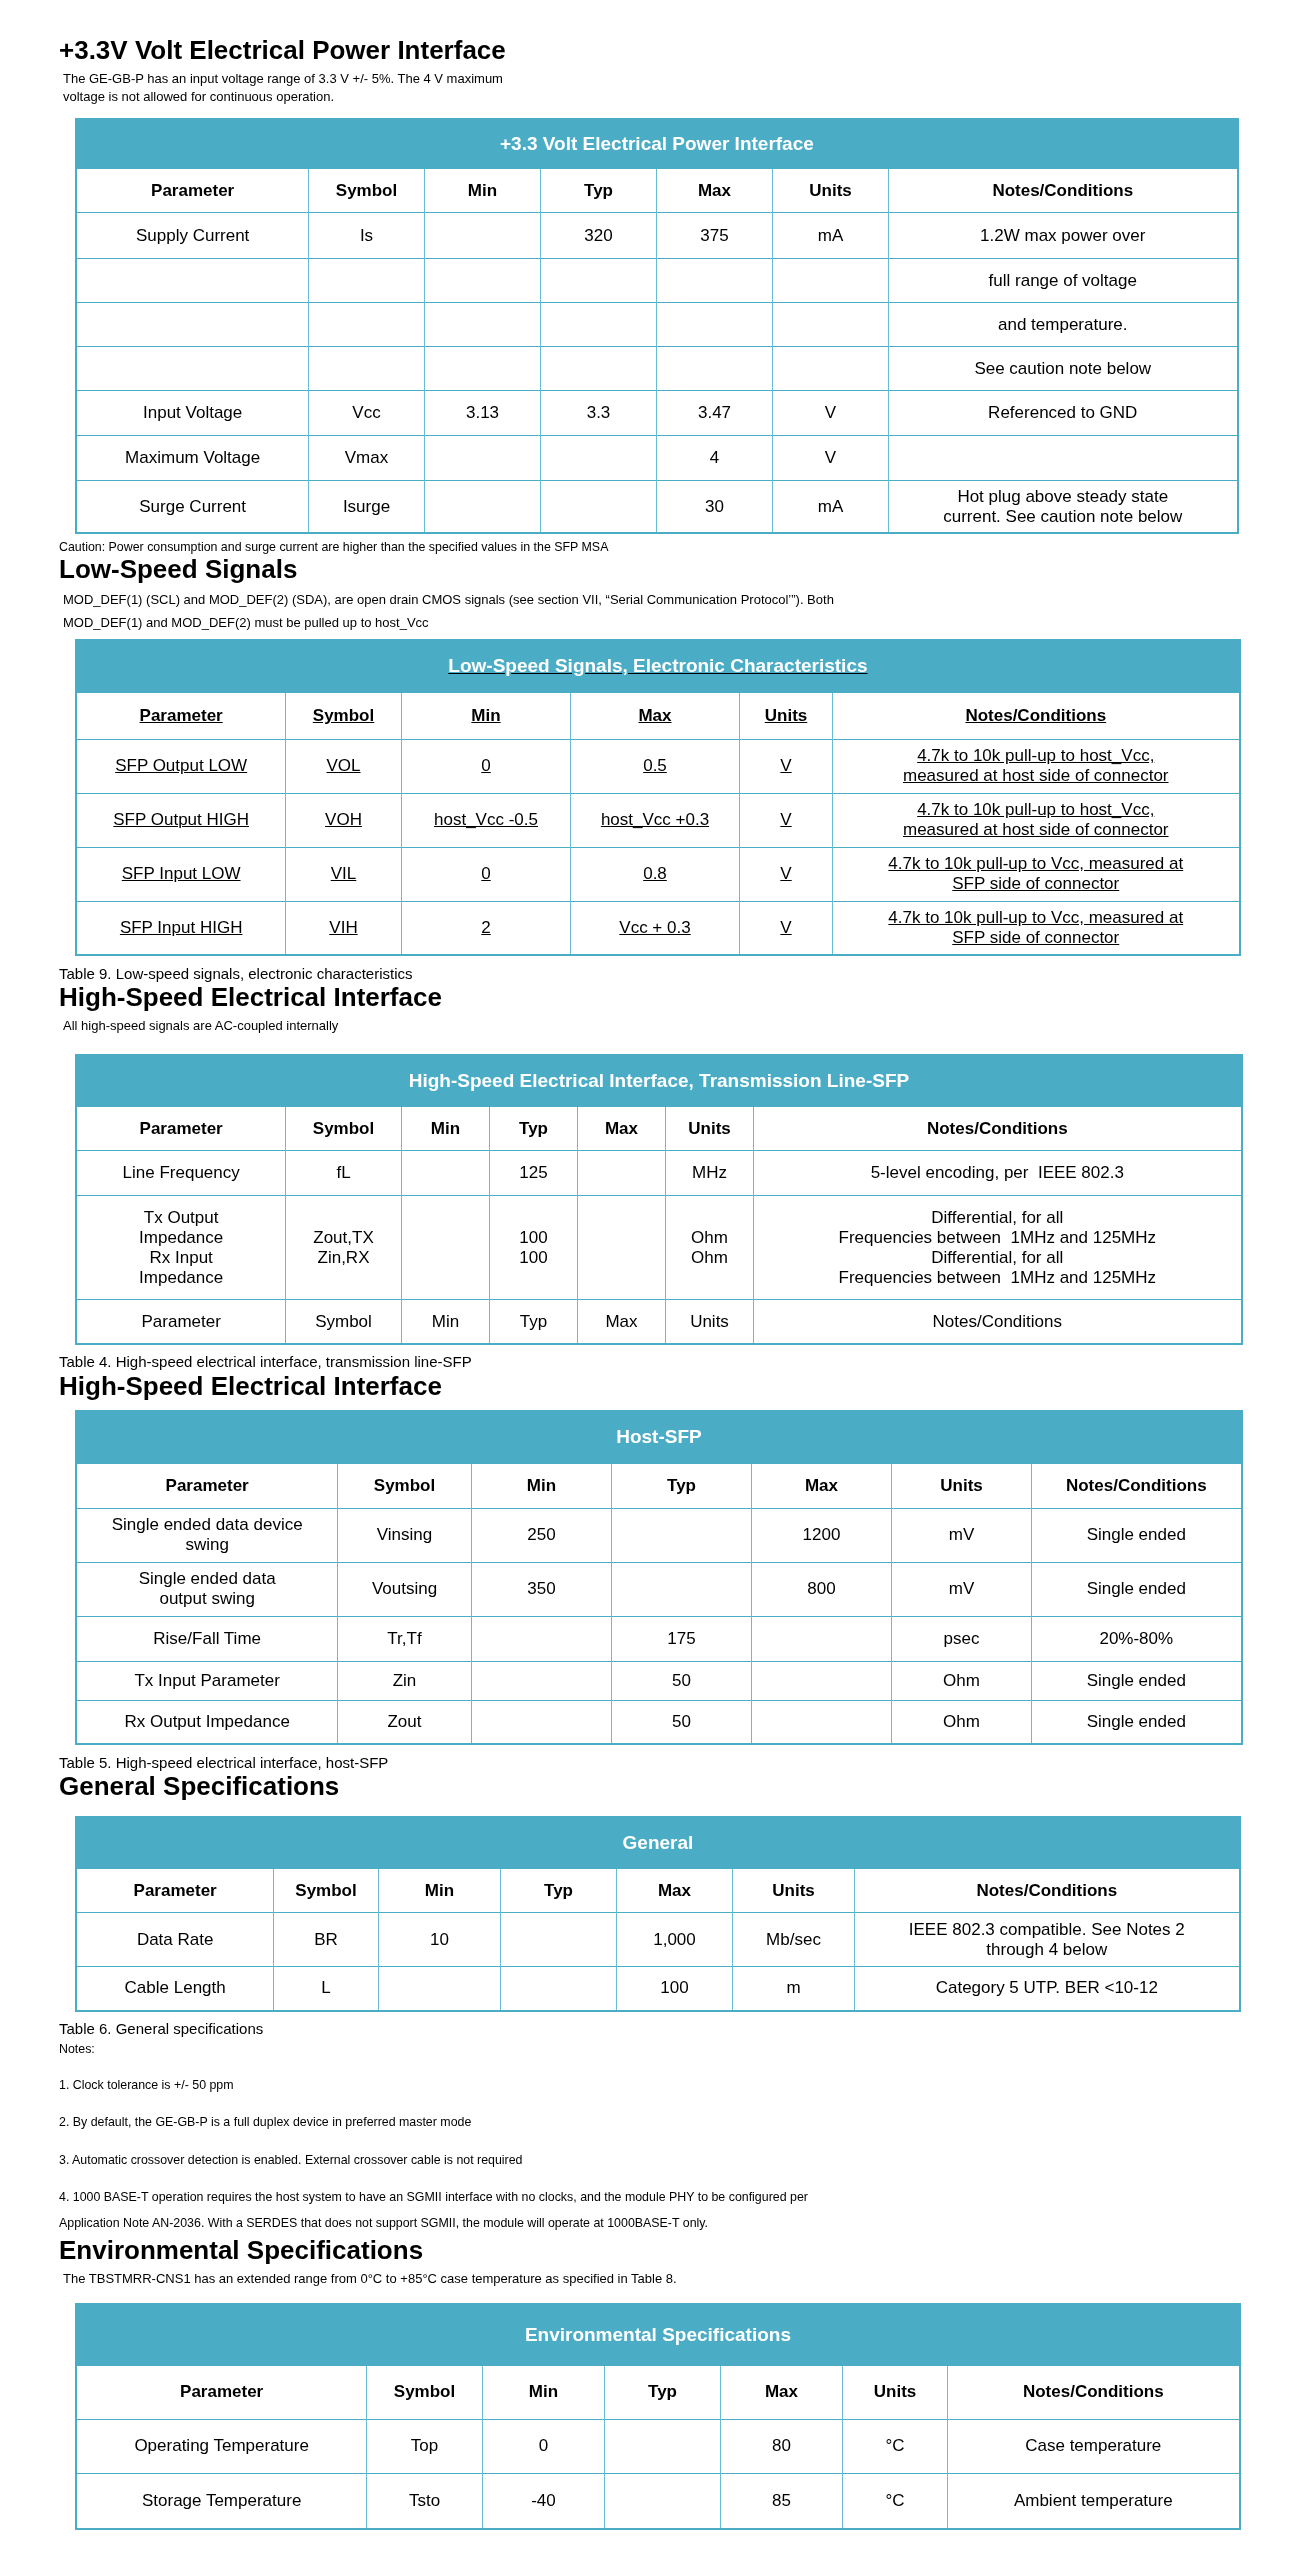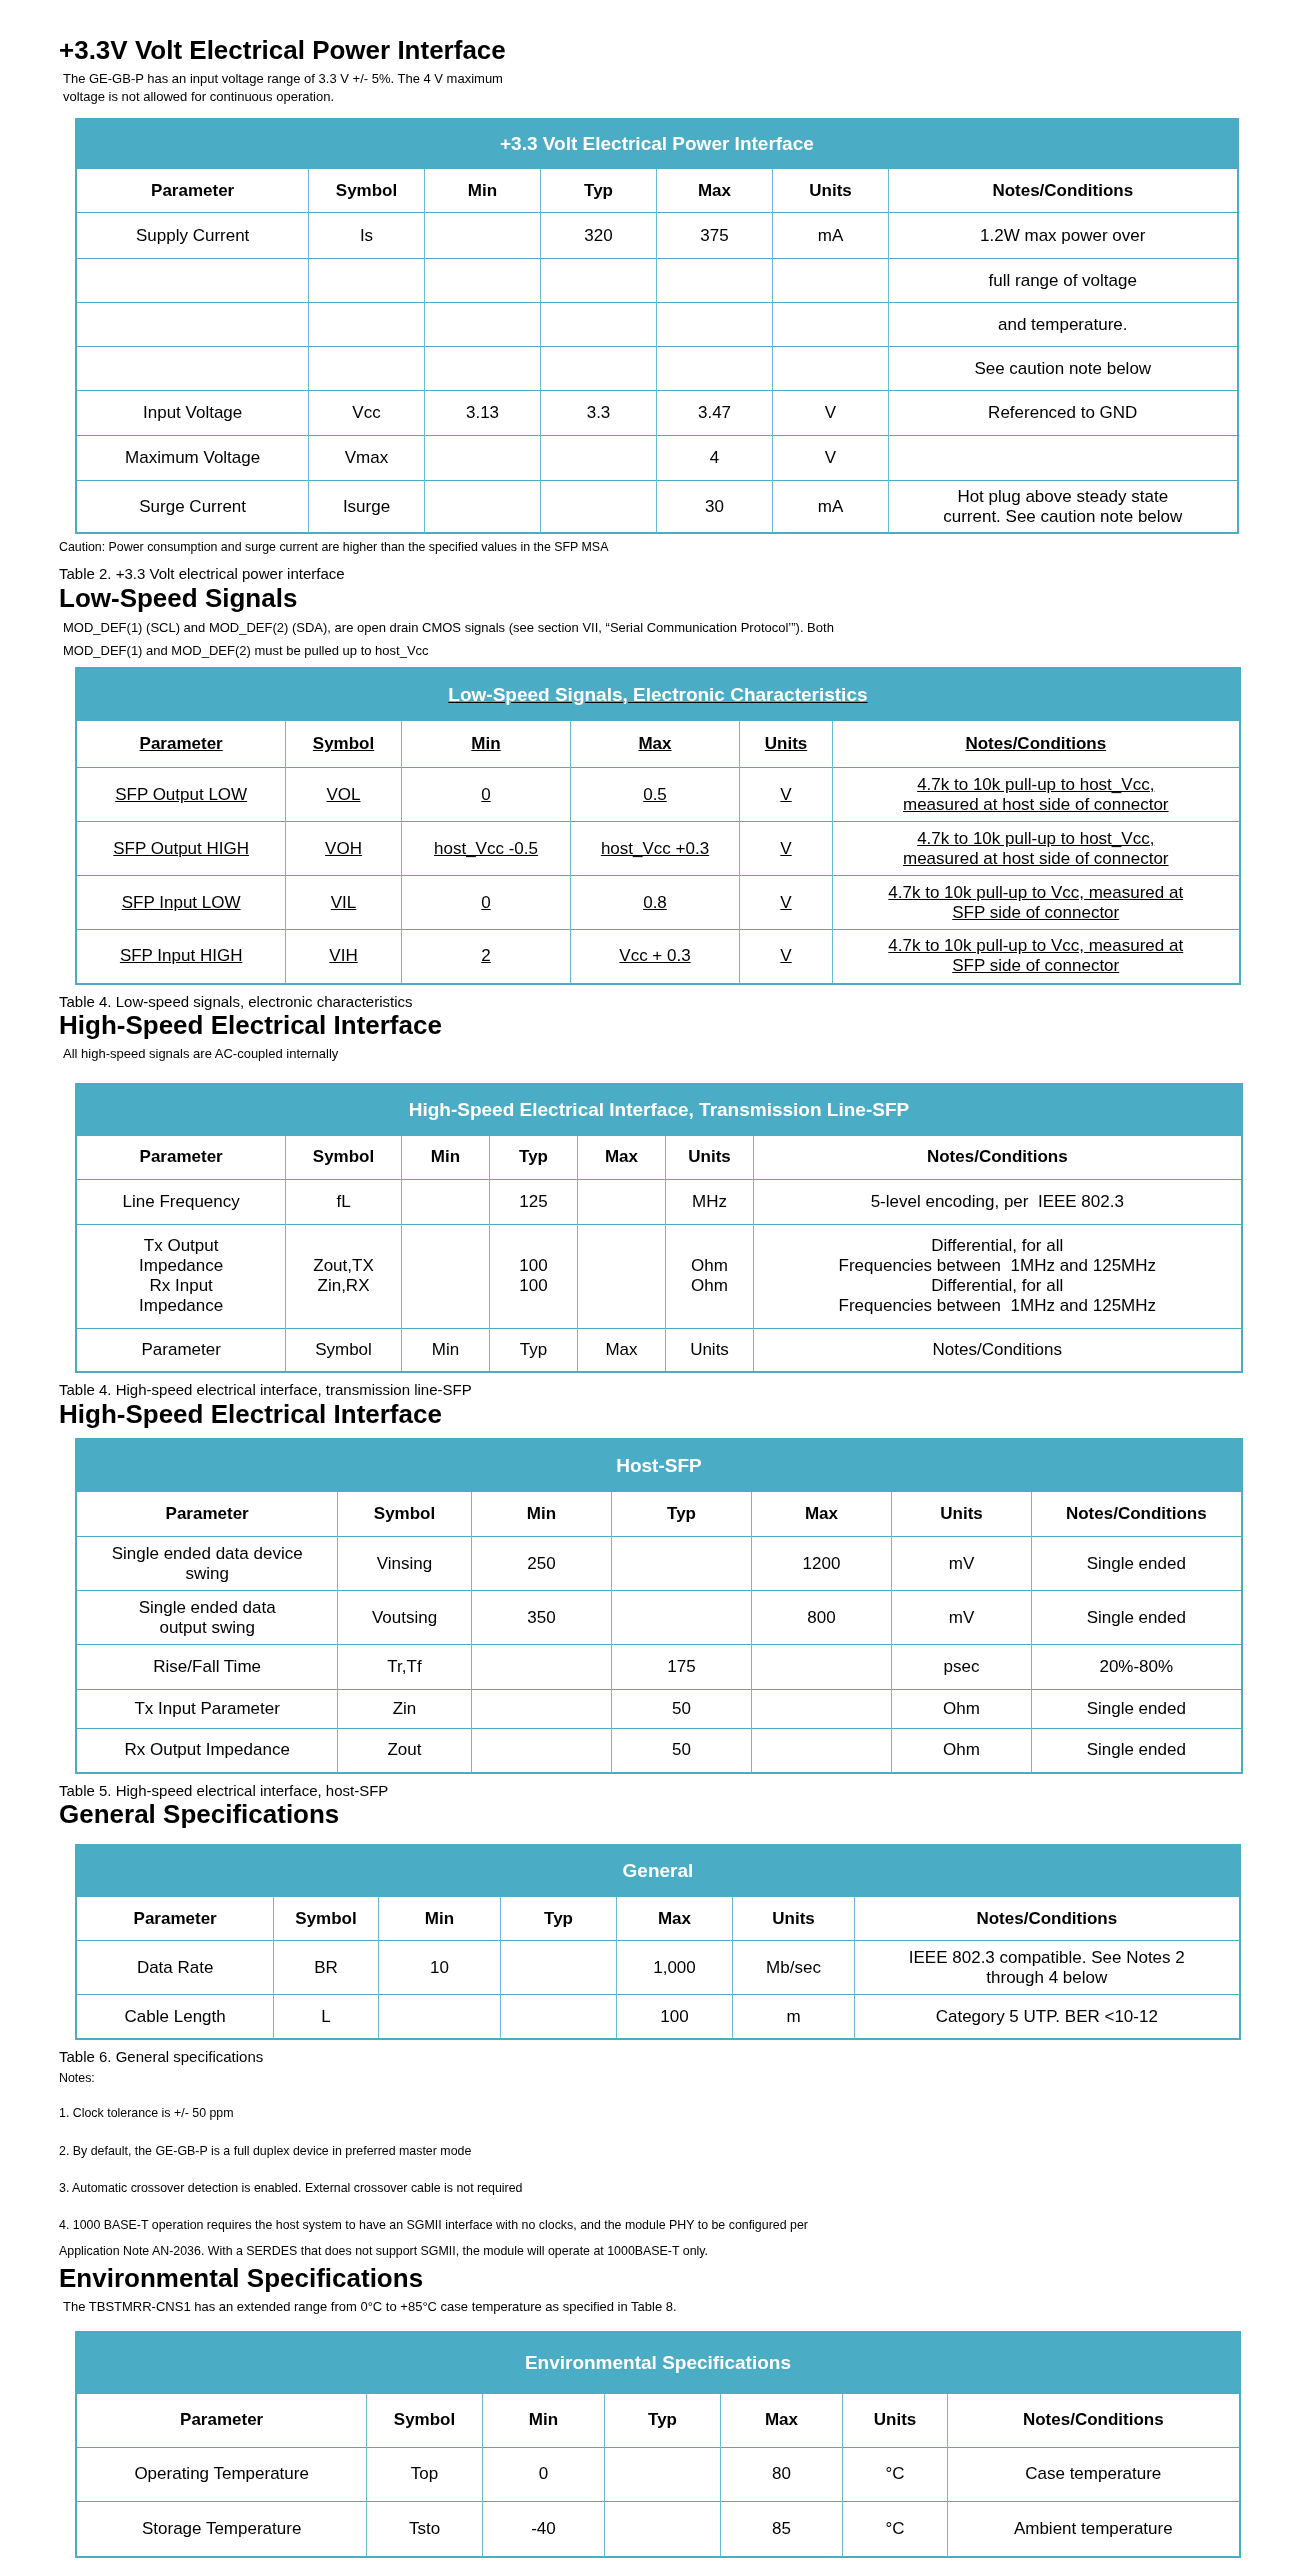--- a/index.html
+++ b/index.html
@@ -164,21 +164,20 @@
             <td></td>
             <td></td>
             <td>30</td>
             <td>mA</td>
             <td>Hot plug above steady state
 current. See caution note below</td>
           </tr>
         </tbody>
     </table>
     <p class="caution">Caution: Power consumption and surge current are higher than the specified values in the SFP MSA</p>
-    <p class="tcaption mt-cap2">Table 2. +3.3 Volt electrical power interface</p>
 
     <h2 class="sec mt-h-low">Low-Speed Signals</h2>
     <p class="body loose mt-p-low">MOD_DEF(1) (SCL) and MOD_DEF(2) (SDA), are open drain CMOS signals (see section VII, “Serial Communication Protocol’”). Both
 MOD_DEF(1) and MOD_DEF(2) must be pulled up to host_Vcc</p>
 
     <table class="spec mt-t3">
       <colgroup>
         <col style="width:210px">
         <col style="width:116px">
         <col style="width:169px">
@@ -231,21 +230,21 @@
             <td>SFP Input HIGH</td>
             <td>VIH</td>
             <td>2</td>
             <td>Vcc + 0.3</td>
             <td>V</td>
             <td>4.7k to 10k pull-up to Vcc, measured at
 SFP side of connector</td>
           </tr>
         </tbody>
     </table>
-    <p class="tcaption">Table 4. Low-speed signals, electronic characteristics</p>
+    <p class="tcaption">Table 9. Low-speed signals, electronic characteristics</p>
 
     <h2 class="sec mt-h-hs1">High-Speed Electrical Interface</h2>
     <p class="body mt-p-hs1">All high-speed signals are AC-coupled internally</p>
 
     <table class="spec mt-t4">
       <colgroup>
         <col style="width:210px">
         <col style="width:116px">
         <col style="width:88px">
         <col style="width:88px">

